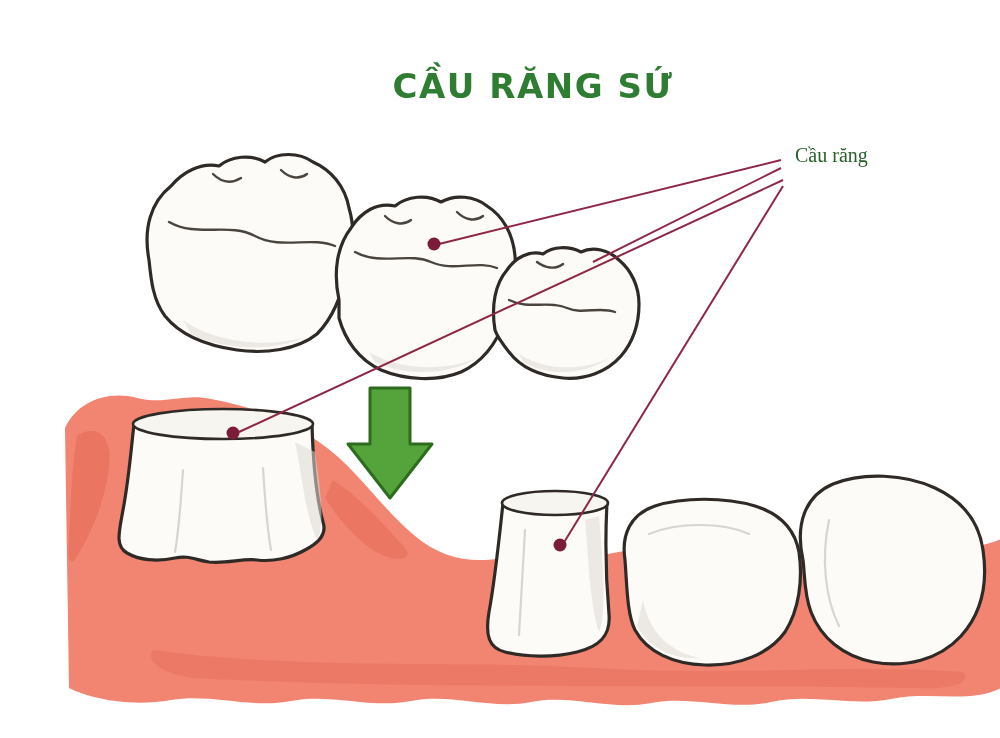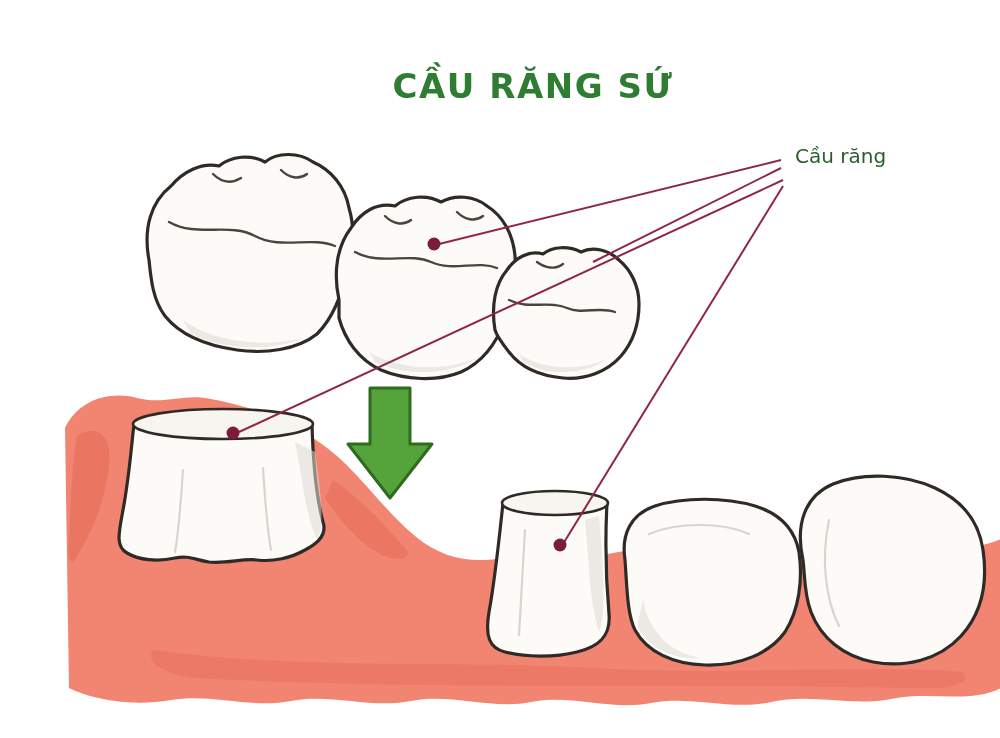--- a/index.html
+++ b/index.html
@@ -31,20 +31,21 @@
     letter-spacing: 1.5px;
     color: #2E7D32;
   }
   .callout {
     position: absolute;
     left: 762px;
     font-size: 20px;
     font-weight: 500;
     color: #285F2A;
     white-space: nowrap;
+    font-family: Liberation Serif, serif;
   }
   .callout.bridge { top: 144px; }
   .callout.abutment { top: 172px; }
 
   
   .tooth  { fill: #FCFBF8; stroke: #2F2A26; stroke-width: 3.2px; stroke-linejoin: round; }
   .topface{ fill: #F7F5EF; stroke: #2F2A26; stroke-width: 2.6px; }
   .detail { fill: none; stroke: #4A443E; stroke-width: 2.4px; stroke-linecap: round; }
   .faint  { fill: none; stroke: #D8D5CF; stroke-width: 2.2px; stroke-linecap: round; }
   .shade  { fill: #DEDBD4; opacity: .55; stroke: none; }

